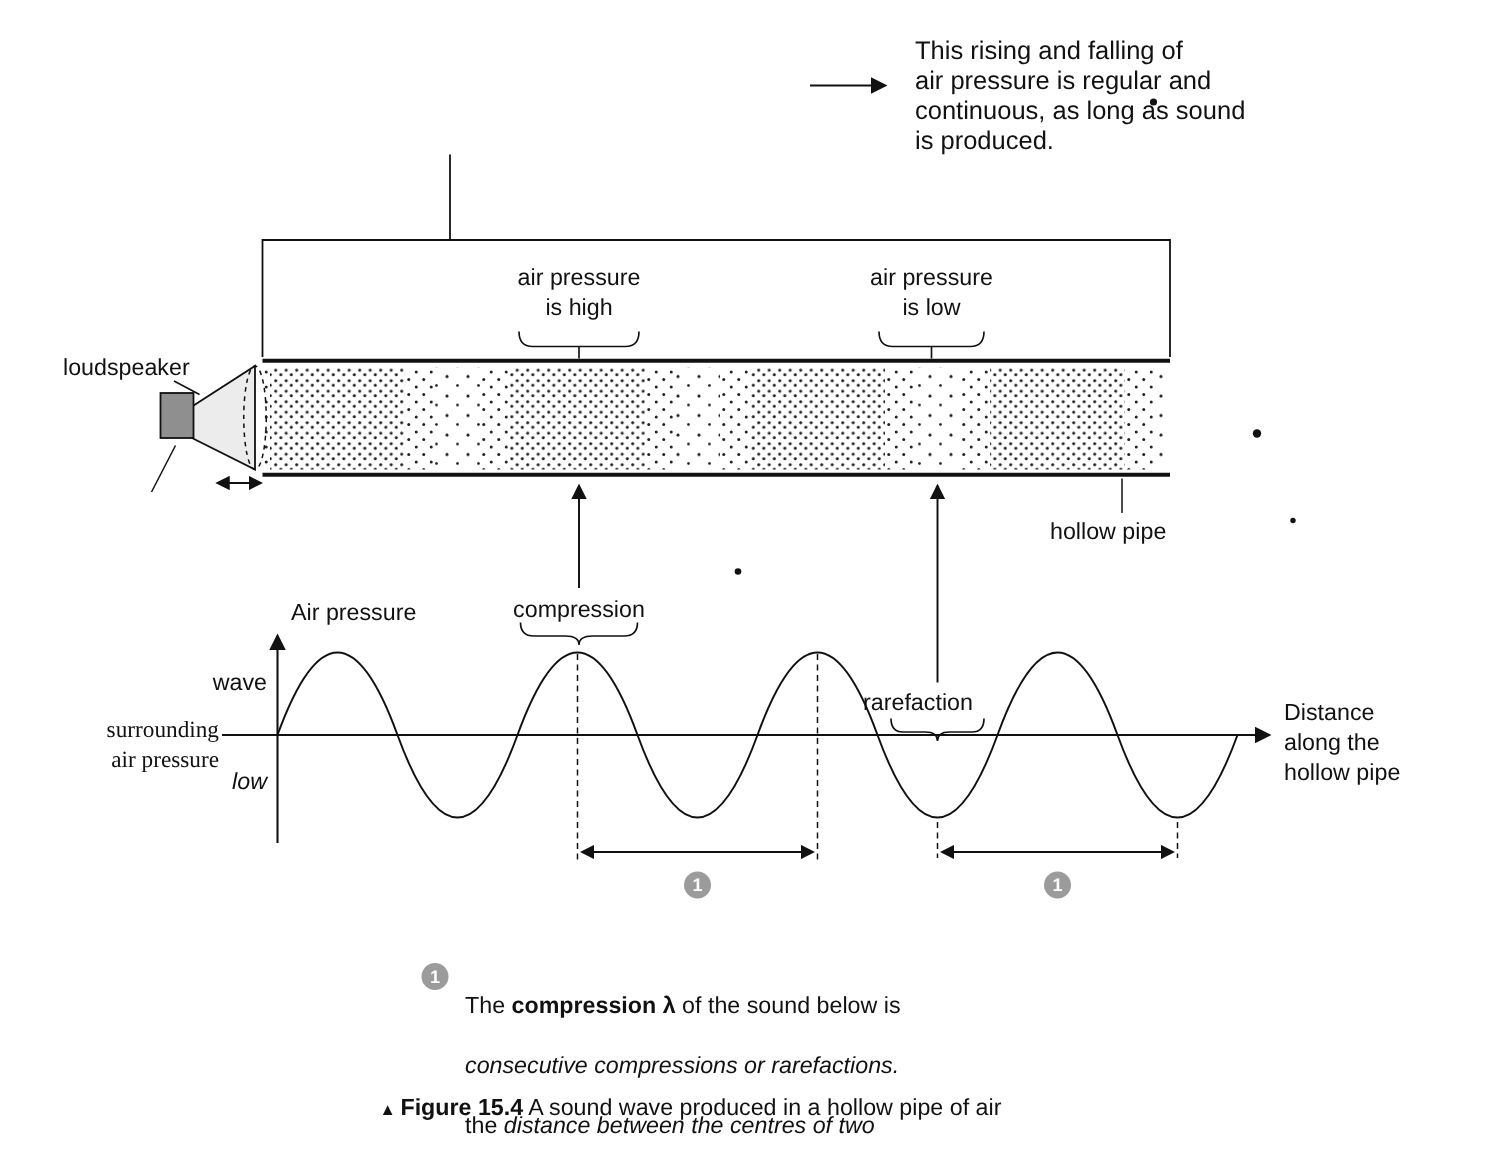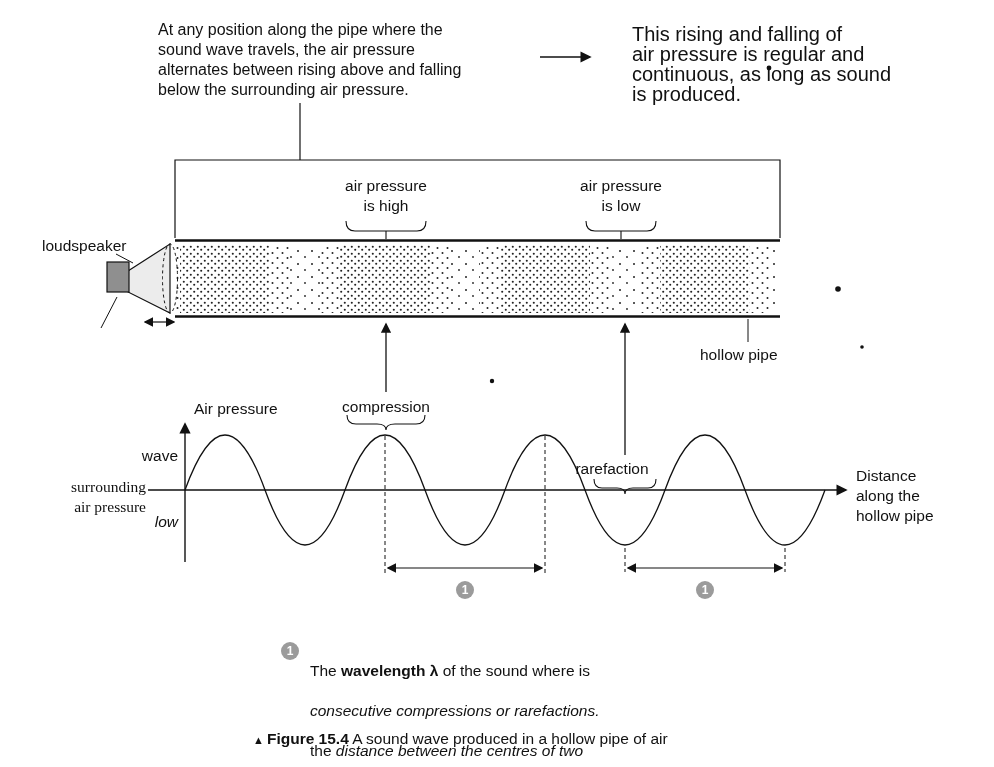--- a/index.html
+++ b/index.html
@@ -102,25 +102,21 @@
     <line x1="628" y1="568" x2="782" y2="568" stroke="#111" stroke-width="1.2" marker-start="url(#arr)" marker-end="url(#arr)"></line>
 
     <g fill="#111">
       <circle cx="838" cy="289" r="2.8"></circle>
       <circle cx="862" cy="347" r="1.8"></circle>
       <circle cx="492" cy="381" r="2.2"></circle>
       <circle cx="769" cy="68" r="2.4"></circle>
     </g>
   </svg>
 
-  <div class="t" style="left:158px;top:20px;width:410px;font-size:16px;line-height:20px;">At any position along the pipe where the
-sound wave travels, the air pressure
-alternates between rising above and falling
-below the surrounding air pressure.</div>
-  <div class="t" style="left:632px;top:24px;width:290px;font-size:20px;line-height:20px;">This rising and falling of
+  <div class="t" style="left:610px;top:24px;width:290px;font-size:17px;line-height:20px;">This rising and falling of
 air pressure is regular and
 continuous, as long as sound
 is produced.</div>
 
   <div class="t c" style="left:326px;top:176px;width:120px;">air pressure
 is high</div>
   <div class="t c" style="left:561px;top:176px;width:120px;">air pressure
 is low</div>
   <div class="t" style="left:42px;top:236px;width:100px;">loudspeaker</div>
   <div class="t" style="left:700px;top:345px;width:110px;">hollow pipe</div>
@@ -134,21 +130,21 @@
   <div class="t c" style="left:556px;top:459px;width:112px;">rarefaction</div>
   <div class="t" style="left:856px;top:466px;width:95px;">Distance
 along the
 hollow pipe</div>
 
   <div class="badge" style="left:456px;top:581px;">1</div>
   <div class="badge" style="left:696px;top:581px;">1</div>
 
   <div class="badge" style="left:281px;top:642px;">1</div>
   <div class="t" style="left:310px;top:641px;width:370px;line-height:20px;">
-    <div class="note-line"><span>The </span><span class="b">wavelength λ</span><span> of the sound where is</span></div>
+    <div class="note-line"><span>The </span><span class="b">compression λ</span><span> of the sound below is</span></div>
     <div class="note-line"><span class="i">consecutive compressions or rarefactions.</span></div>
     <div class="note-line"><span>the </span><span class="i">distance between the centres of two</span></div>
   </div>
 
   <div class="t" style="left:253px;top:729px;width:520px;white-space:normal;">
     <span class="marker">▲ </span><span class="b">Figure 15.4</span><span>  A sound wave produced in a hollow pipe of air</span>
   </div>
 
 </div>
 

